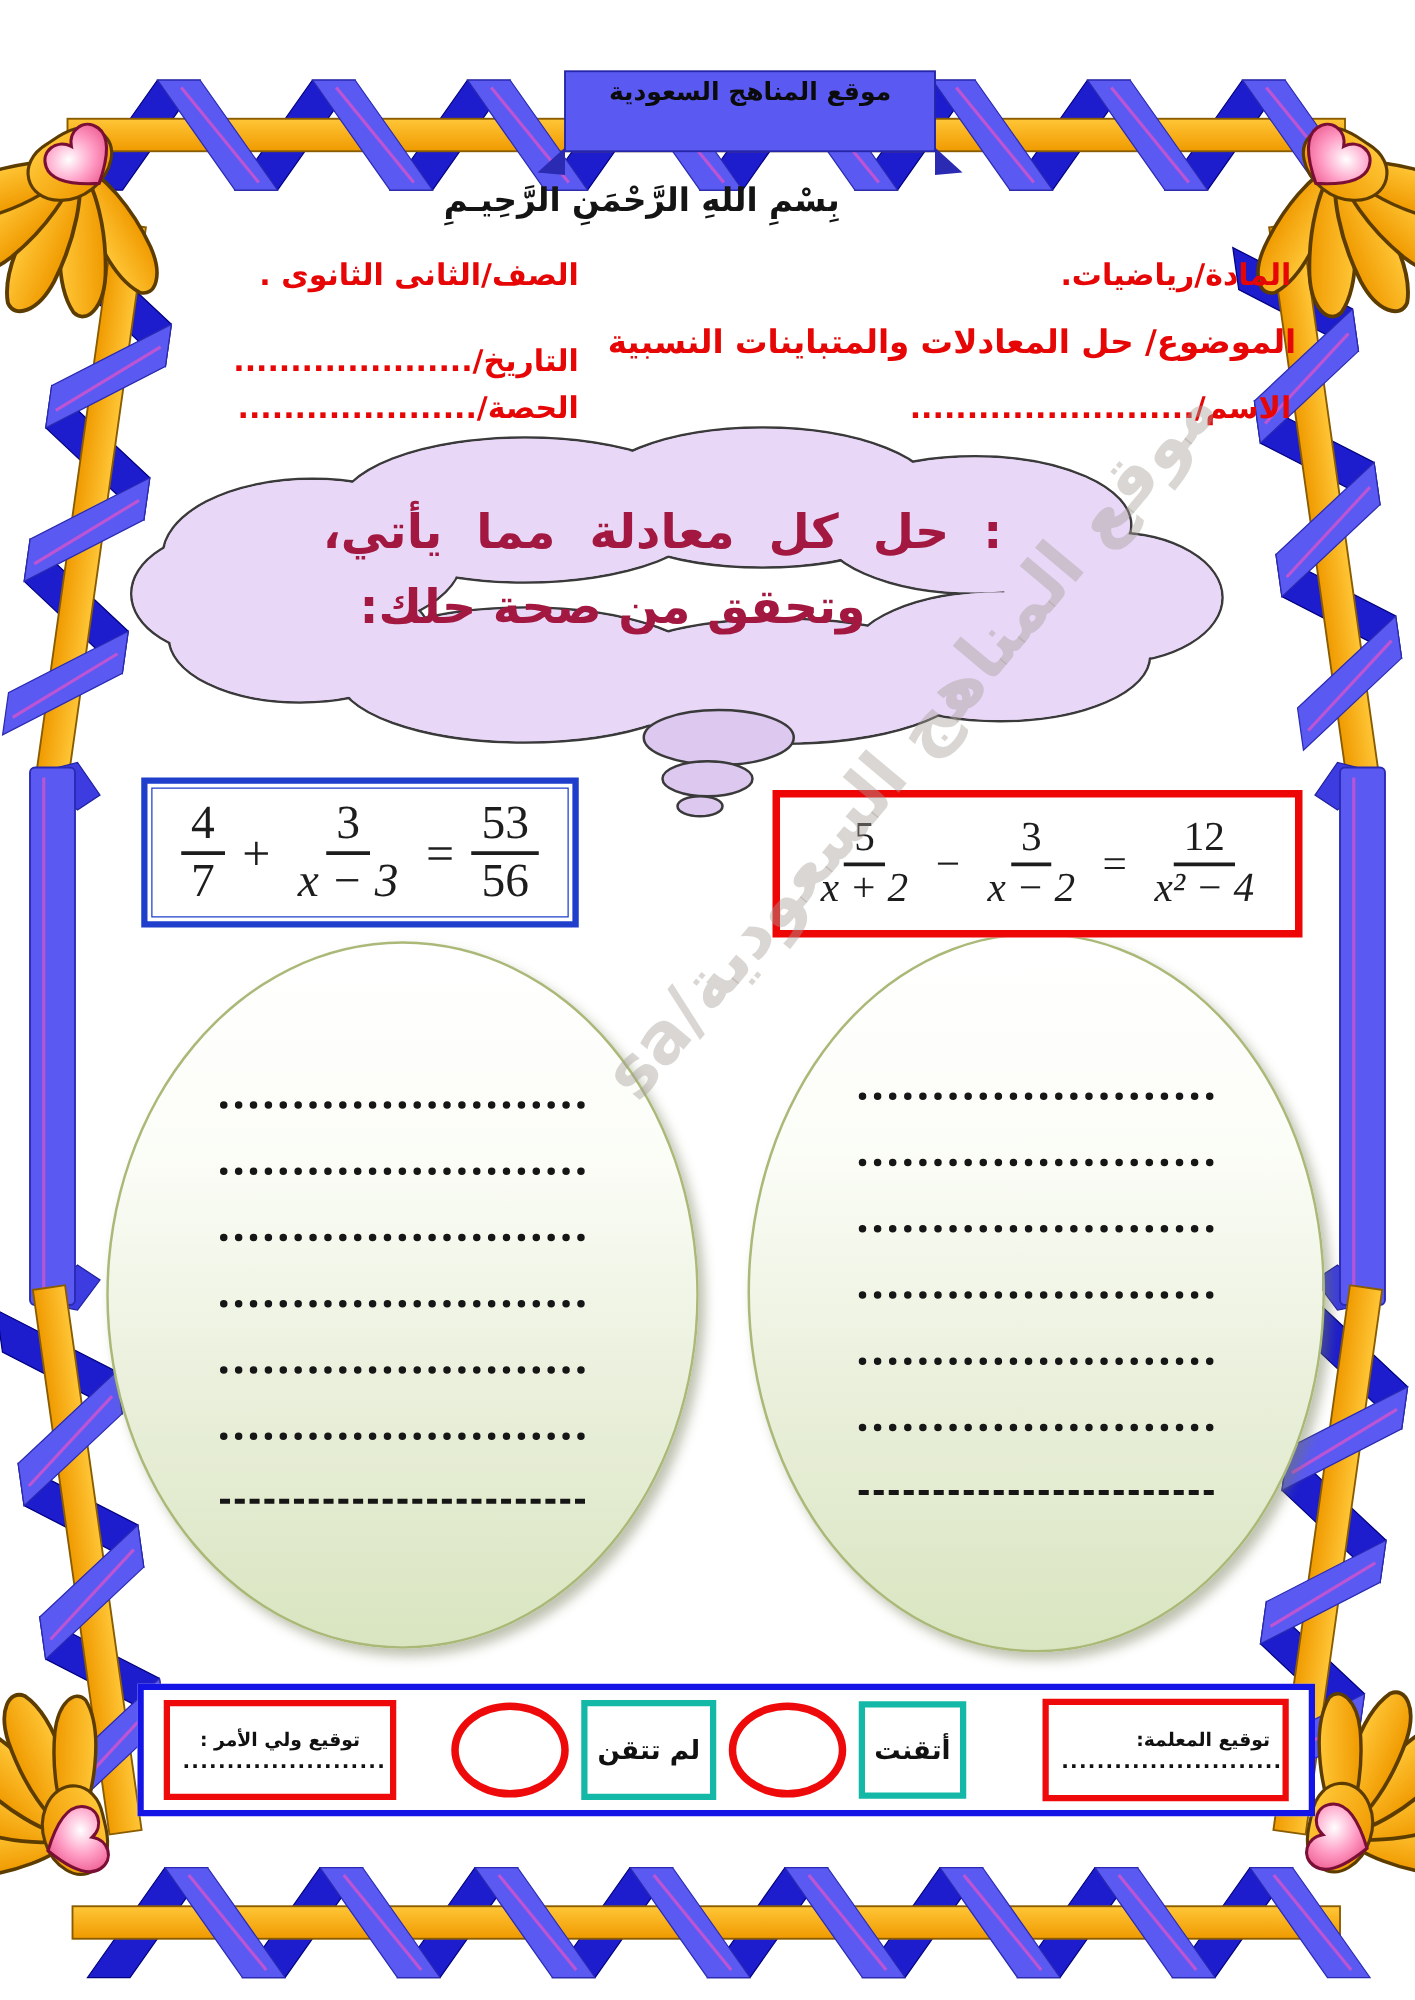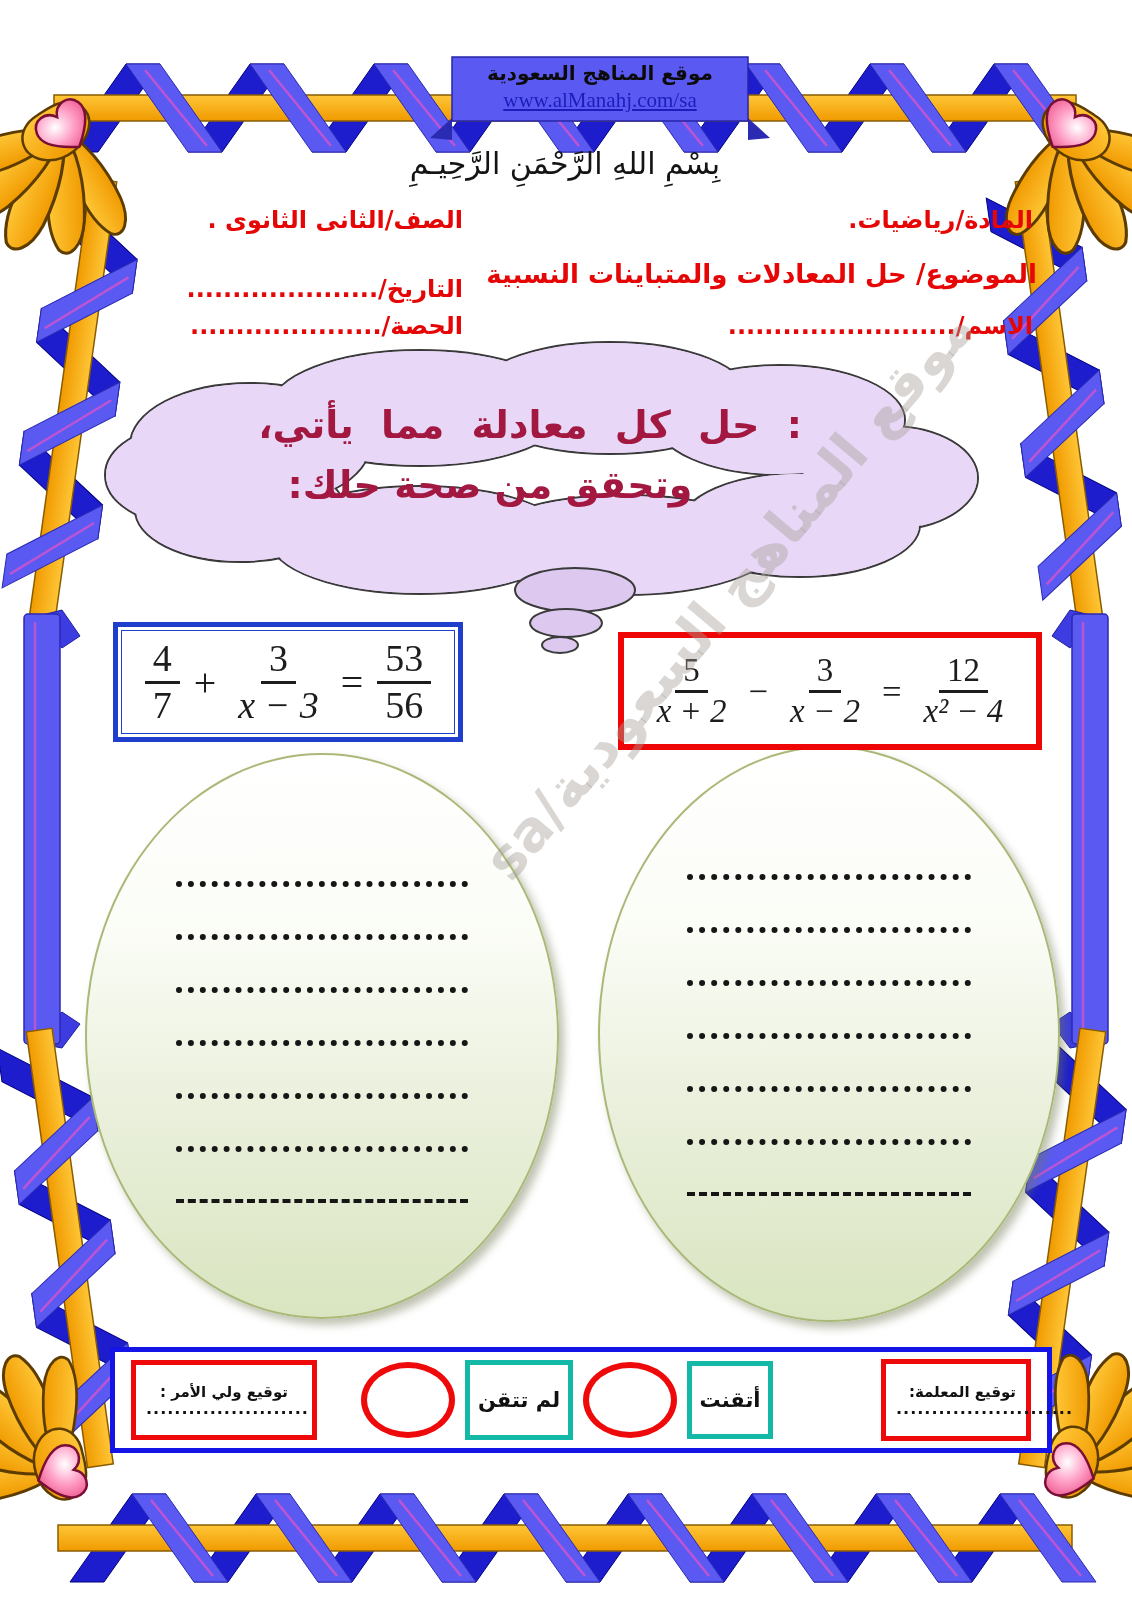--- a/index.html
+++ b/index.html
@@ -7,22 +7,22 @@
         overflow:hidden;font-family:"DejaVu Sans",sans-serif;padding-left:43px;}
   .abs{position:absolute;}
   svg.layer{position:absolute;left:0;top:0;width:1132px;height:1600px;pointer-events:none;}
 
   
   .banner-line1{left:452px;top:61px;width:296px;text-align:center;font-size:20px;
                 font-weight:bold;color:#0b0b0b;z-index:4;}
   .banner-line2{left:452px;top:88px;width:296px;text-align:center;font-size:21px;
                 color:#1d1dbe;text-decoration:underline;z-index:4;
                 font-family:"Liberation Serif",serif;}
-  .basmala{left:355px;top:146px;width:420px;text-align:center;font-size:30px;
-           font-weight:normal;color:#141414;z-index:3;}
+  .basmala{left:355px;top:146px;width:420px;font-size:26px;
+           font-weight:bold;color:#141414;z-index:3;}
 
   
   .field{position:absolute;direction:rtl;color:#e60606;font-weight:bold;
          font-size:24px;z-index:3;white-space:nowrap;}
   .f-subject{right:142px;top:206px;}
   .f-grade  {right:712px;top:206px;}
   .f-topic  {right:138px;top:259px;font-size:26px;}
   .f-date   {right:712px;top:259px;margin-top:16px;}
   .f-name   {right:142px;top:312px;}
   .f-period {right:712px;top:312px;}
@@ -56,21 +56,21 @@
   .dotline{width:62%;height:0;border-bottom:6px dotted #161616;margin-bottom:47px;}
   .dashline{width:62%;height:0;border-bottom:4px dashed #161616;}
 
   
   .footer-bar{left:110px;top:1347px;width:900px;height:96px;border:5px solid #1414e6;
               background:#fff;z-index:3;display:flex;align-items:center;gap:10px;
               padding:0 16px;box-sizing:content-box;}
   .sig-box{border:5px solid #ee0a0a;background:#fff;display:flex;flex-direction:column;
            justify-content:center;padding:4px 10px;box-sizing:border-box;}
   .guardian{width:186px;height:80px;margin-right:34px;text-align:center;}
-  .teacher{width:150px;height:82px;margin-left:auto;}
+  .teacher{width:197px;height:82px;margin-left:auto;}
   .maroon-box{border:5px solid #14b8a6;background:#fff;display:flex;align-items:center;
               justify-content:center;box-sizing:border-box;}
   .mastered-box{width:86px;height:78px;}
   .notmastered-box{width:108px;height:80px;}
   .red-ellipse{width:94px;height:76px;border:6px solid #ee0a0a;border-radius:50%;
                background:#fff;box-sizing:border-box;}
   .sig-label{direction:rtl;font-weight:bold;font-size:15px;color:#111;}
   .teacher .sig-label{text-align:right;}
   .sig-dots{font-size:16px;font-weight:bold;color:#111;letter-spacing:1px;line-height:1;}
   .maroon-box span{font-weight:bold;font-size:21px;color:#111;direction:rtl;}
@@ -249,21 +249,20 @@
         <ellipse cx="185" cy="475" rx="79" ry="49"></ellipse>
     </g>
     <g stroke="#3a3a3a" stroke-width="2" fill="#ddc9f0">
       <ellipse cx="575" cy="590" rx="60" ry="22"></ellipse>
       <ellipse cx="566" cy="623" rx="36" ry="14"></ellipse>
       <ellipse cx="560" cy="645" rx="18" ry="8"></ellipse>
     </g>
   </svg>
 
   <div class="abs banner-line1">موقع المناهج السعودية</div>
-  <div class="abs banner-line2">www.alManahj.com/sa</div>
   <div class="abs basmala">بِسْمِ اللهِ الرَّحْمَنِ الرَّحِيـمِ</div>
 
   <div class="field f-subject">المادة/رياضيات.</div>
   <div class="field f-grade">الصف/الثانى الثانوى .</div>
   <div class="field f-topic">الموضوع/ حل المعادلات والمتباينات النسبية</div>
   <div class="field f-date">التاريخ/.....................</div>
   <div class="field f-name">الاسم/.........................</div>
   <div class="field f-period">الحصة/.....................</div>
 
   <div class="cloud-text ct1">: حل كل معادلة مما يأتي،</div>

